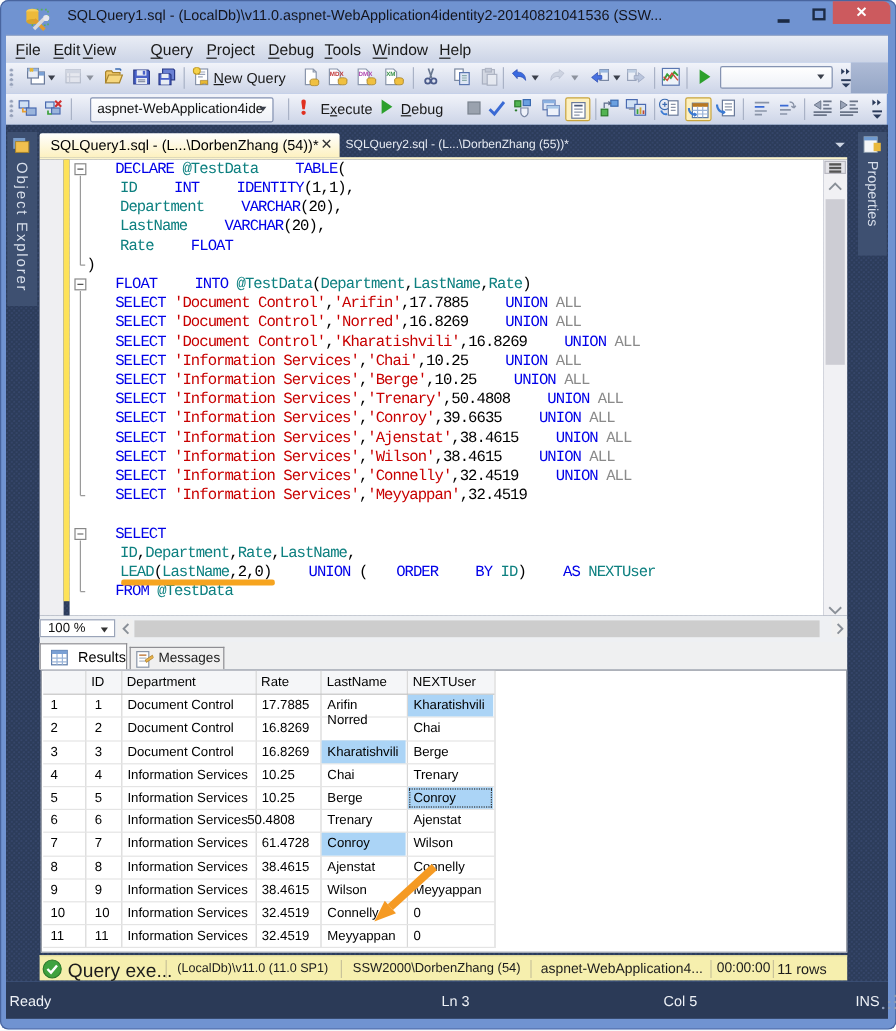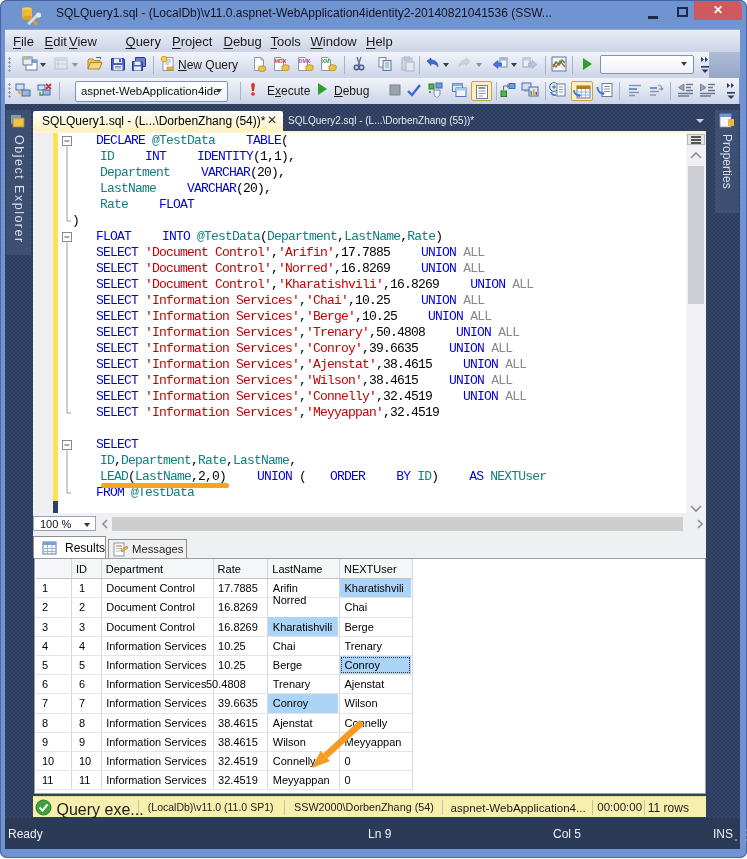--- a/index.html
+++ b/index.html
@@ -258,21 +258,21 @@
     <div class="abs gcell" style="left:79px;top:678.1999999999999px">6</div>
     <div class="abs gcell" style="left:106.2px;top:678.1999999999999px">Information Services</div>
     <div class="abs gcell" style="left:206px;top:678.1999999999999px">50.4808</div>
     <div class="abs gcell" style="left:272.8px;top:678.1999999999999px">Trenary</div>
     <div class="abs gcell" style="left:344.5px;top:678.1999999999999px">Ajenstat</div>
     <div class="abs" style="left:35.5px;top:712.56px;width:376px;height:1px;background:#e4e4e4"></div>
     <div class="abs gcell" style="left:42px;top:697.38px">7</div>
     <div class="abs" style="left:267.8px;top:693.88px;width:70.69999999999999px;height:18.68px;background:#abd4f6"></div>
     <div class="abs gcell" style="left:79px;top:697.38px">7</div>
     <div class="abs gcell" style="left:106.2px;top:697.38px">Information Services</div>
-    <div class="abs gcell" style="left:218.1px;top:697.38px">39.6635</div>
+    <div class="abs gcell" style="left:218.1px;top:697.38px">61.4728</div>
     <div class="abs gcell" style="left:272.8px;top:697.38px">Conroy</div>
     <div class="abs gcell" style="left:344.5px;top:697.38px">Wilson</div>
     <div class="abs" style="left:35.5px;top:731.7399999999999px;width:376px;height:1px;background:#e4e4e4"></div>
     <div class="abs gcell" style="left:42px;top:716.56px">8</div>
     <div class="abs gcell" style="left:79px;top:716.56px">8</div>
     <div class="abs gcell" style="left:106.2px;top:716.56px">Information Services</div>
     <div class="abs gcell" style="left:218.1px;top:716.56px">38.4615</div>
     <div class="abs gcell" style="left:272.8px;top:716.56px">Ajenstat</div>
     <div class="abs gcell" style="left:344.5px;top:716.56px">Connelly</div>
     <div class="abs" style="left:35.5px;top:750.92px;width:376px;height:1px;background:#e4e4e4"></div>
@@ -313,21 +313,21 @@
     <span style="left:564.3px;font-size:11.5px">00:00:00</span>
     <span style="left:614.8px;font-size:12px">11 rows</span>
     <div class="ydiv" style="left:105px"></div>
     <div class="ydiv" style="left:251.2px"></div>
     <div class="ydiv" style="left:409.2px"></div>
     <div class="ydiv" style="left:559.1px"></div>
     <div class="ydiv" style="left:610.5px"></div>
   </div>
 <div class="abs sbar">
   <span style="left:3px">Ready</span>
-  <span style="left:363px">Ln 9</span>
+  <span style="left:363px">Ln 3</span>
   <span style="left:548px">Col 5</span>
   <span style="left:708px">INS</span>
   <svg style="position:absolute;left:729px;top:10px" width="14" height="14" viewBox="0 0 14 14">
     <g fill="#8a9ab8">
         <circle cx="12" cy="12" r="1.1"></circle>
         <circle cx="12" cy="7" r="1.1"></circle>
         <circle cx="12" cy="2" r="1.1"></circle>
         <circle cx="7" cy="12" r="1.1"></circle>
         <circle cx="7" cy="7" r="1.1"></circle>
         <circle cx="2" cy="12" r="1.1"></circle>

